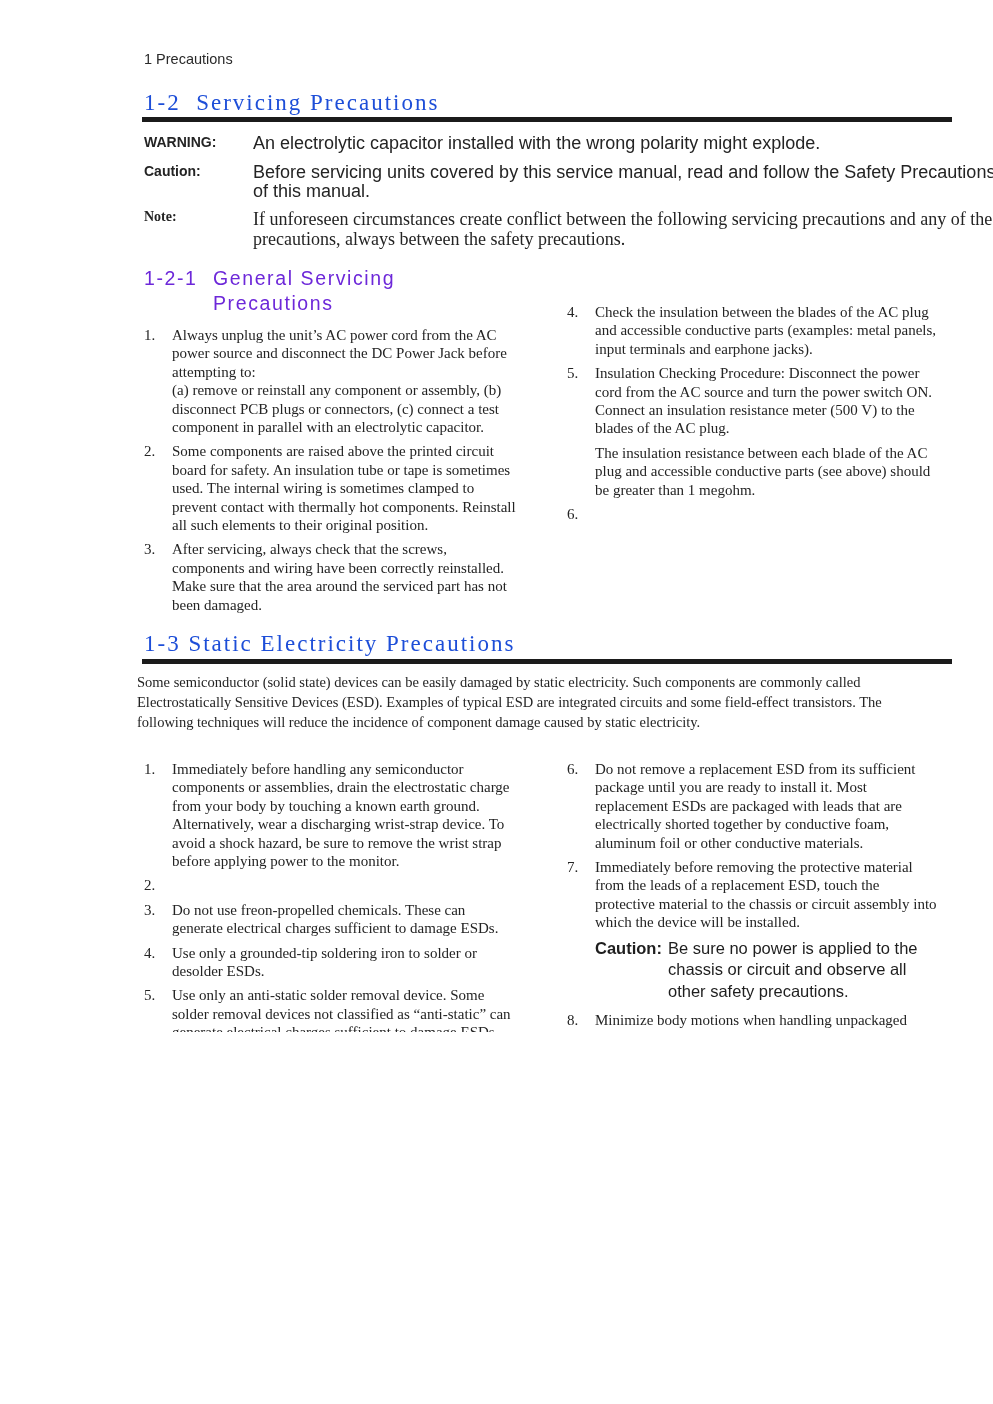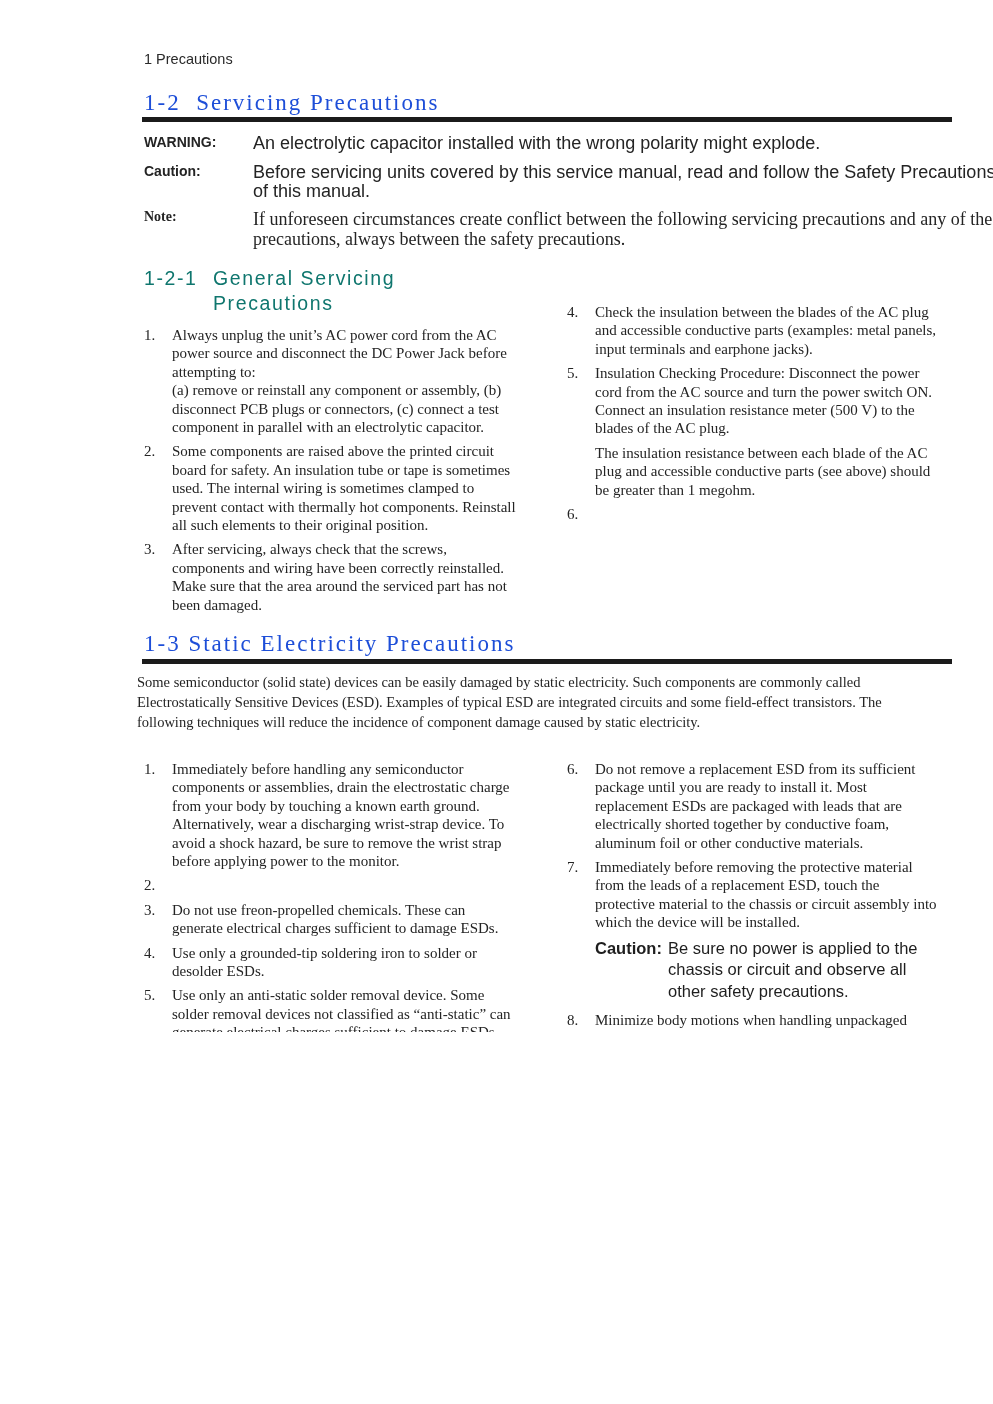--- a/index.html
+++ b/index.html
@@ -17,21 +17,21 @@
   .rule-footer { left:94px; top:1321px; width:810px; height:3px; background:#3c3c3c; }
 
   .notice { left:96px; width:800px; }
   .notice-label { position:absolute; left:0; top:0; font-weight:bold; font-size:14px; }
   .notice-text  { margin-left:109px; font-size:18px; line-height:19px; white-space:pre; }
   .notice.sansrow .notice-label, .notice.sansrow .notice-text { font-family:"Liberation Sans","DejaVu Sans",sans-serif; }
   .notice.serifrow .notice-label, .notice.serifrow .notice-text { font-family:"Liberation Serif","DejaVu Serif",serif; }
   .notice.serifrow .notice-text { line-height:20px; }
 
   .subsec { left:96px; top:266px; display:flex; font-family:"Liberation Sans","DejaVu Sans",sans-serif;
-            font-size:19.5px; line-height:25px; letter-spacing:1.6px; color:#0f766e; }
+            font-size:19.5px; line-height:25px; letter-spacing:1.6px; color:#6d28d9; }
   .subsec-num { width:69px; flex:none; }
   .subsec-title { white-space:pre; }
 
   .col { position:absolute; width:410px; }
   .item { display:flex; margin-bottom:6px; }
   .item .num { width:28px; flex:none; font-size:15px; line-height:18.4px; }
   .item .txt { font-size:15px; line-height:18.4px; white-space:pre; }
   .continuation { margin-top:4px; font-size:15px; line-height:18.4px; white-space:pre; }
 
   .intro { left:89px; top:672px; width:830px; font-size:14.5px; line-height:20px; white-space:pre; }

